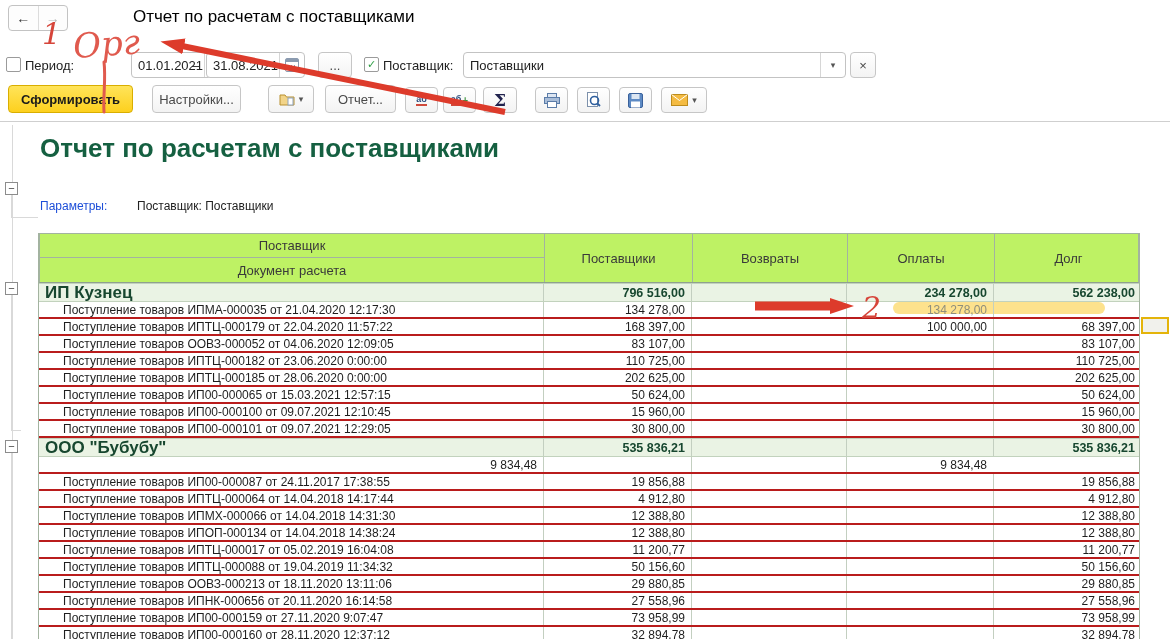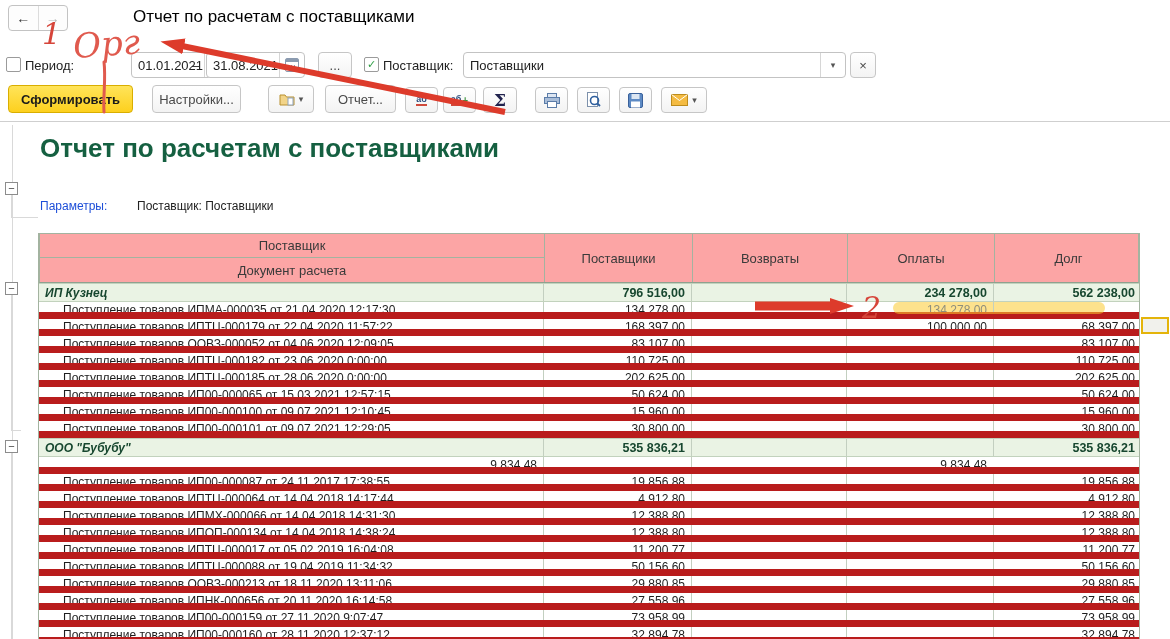--- a/index.html
+++ b/index.html
@@ -33,38 +33,38 @@
   .plus-g{color:#3d9440;font-size:10px;font-weight:bold;margin-left:1px;}
   
   .gutter-line{background:#d9d9d9;}
   .minusbox{width:13px;height:13px;border:1px solid #8c8c8c;background:#fff;font-size:11px;line-height:11px;
     text-align:center;color:#444;cursor:pointer;box-sizing:border-box;}
   .rep-title{left:40px;top:133px;font-size:26px;font-weight:bold;color:#156041;letter-spacing:0;}
   .params-l{left:40px;top:199px;font-size:12px;color:#1d4ed8;text-align:right;}
   .params-v{left:137px;top:199px;font-size:12px;color:#222;}
   
   .rtable{left:38px;top:233px;width:1102px;}
-  .thead{display:grid;grid-template-columns:504px 148px 155px 147px 148px;background:#fca5a5;
+  .thead{display:grid;grid-template-columns:504px 148px 155px 147px 148px;background:#bef264;
     border:1px solid #a3b3a0;border-bottom:1px solid #8fa18f;box-sizing:border-box;}
   .th{height:48px;display:flex;align-items:center;justify-content:center;font-size:13px;color:#3a3a3a;
     border-left:1px solid #a3b3a0;box-sizing:border-box;}
   .th-col1{display:flex;flex-direction:column;}
   .th-col1 > div{height:24px;display:flex;align-items:center;justify-content:center;font-size:13px;color:#3a3a3a;box-sizing:border-box;}
   .th-col1 > div:first-child{border-bottom:1px solid #a3b3a0;}
   .trow{display:grid;grid-template-columns:504px 148px 155px 147px 148px;background:#fff;
-    border-bottom:7px solid #b91c1c;box-sizing:border-box;position:relative;}
+    border-bottom:2px solid #b91c1c;box-sizing:border-box;position:relative;}
   .trow .td{border-left:1px solid #c3cfc0;box-sizing:border-box;overflow:hidden;white-space:nowrap;position:relative;z-index:2;}
   .trow .td:first-child{border-left:none;}
   .rtable{border-left:1px solid #a3b3a0;border-right:1px solid #a3b3a0;box-sizing:border-box;}
   .trow{height:17px;}
   .trow.group{height:19px;background:#eaf3e4;border-top:1px solid #c2d2bd;border-bottom:1px solid #c2d2bd;}
   .td.doc{font-size:12px;color:#1e1e1e;padding-left:24px;line-height:16px;}
   .td.num{font-size:12px;color:#1e1e1e;text-align:right;padding-right:6px;line-height:16px;}
   .group .td{font-weight:bold;color:#17472f;}
-  .td.gname{font-size:12px;padding-left:6px;line-height:18px;font-style:italic;}
+  .td.gname{font-size:17px;padding-left:6px;line-height:18px;}
   .group .td.num{font-size:12.5px;line-height:18px;}
   .td.muted{color:#8f8f7c;}
   .hl{left:893px;top:302px;width:212px;height:12px;border-radius:7px;background:rgba(252,203,47,.55);z-index:1;}
   .selcell{left:1141px;top:317px;width:28px;height:17px;border:2px solid #e4b40a;background:#f1f1ec;box-sizing:border-box;z-index:3;}
   .overlay{left:0;top:0;width:1170px;height:639px;pointer-events:none;z-index:5;}
 </style>
 </head>
 <body>
 
 <div class="abs navgroup">

